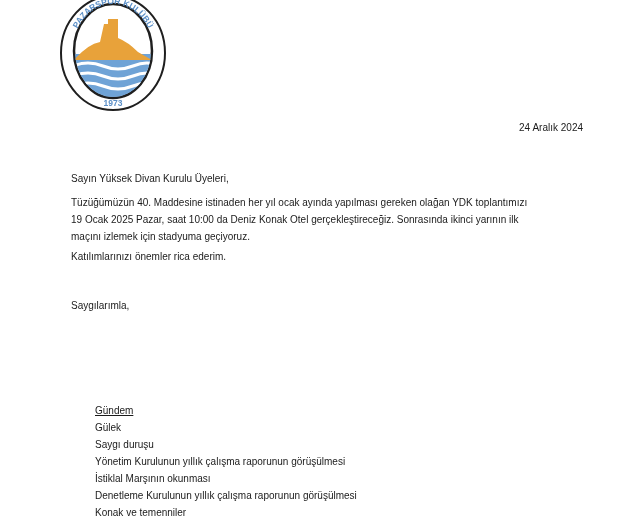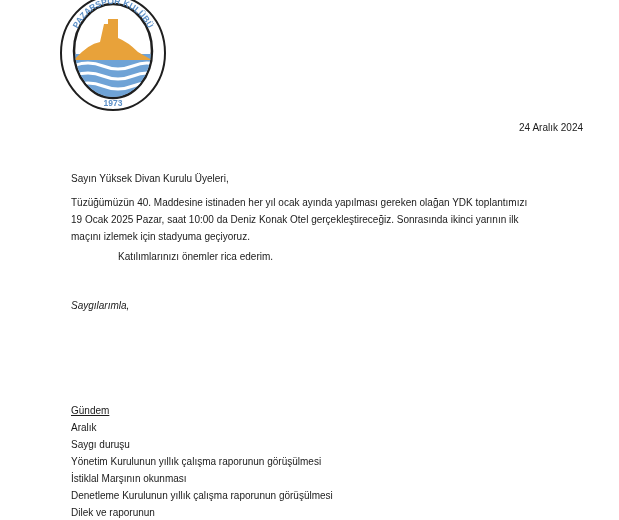--- a/index.html
+++ b/index.html
@@ -3,23 +3,23 @@
   <meta charset="utf-8">
   <style>
     html, body { margin:0; padding:0; background:#ffffff; }
     body { width:619px; height:520px; position:relative; overflow:hidden;
       font-family:"Liberation Sans", sans-serif; color:#1a1a1a; }
     .logo { position:absolute; left:58px; top:-6px; width:110px; height:118px; }
     .date { position:absolute; top:122px; right:36px; font-size:10px; }
     .txt { position:absolute; left:71px; font-size:10px; line-height:17px; white-space:nowrap; }
     .salutation { top:170px; }
     .body { top:194px; }
-    .closing { top:248px;margin-left:47px; }
-    .sig { top:297px;font-style:italic; }
-    .agenda { top:402px; }
+    .closing { top:248px; }
+    .sig { top:297px; }
+    .agenda { top:402px;margin-left:24px; }
     .agenda .title { text-decoration:underline; }
   </style>
 </head>
 <body>
 
 <svg class="logo" viewBox="0 0 110 118">
   <defs>
     <clipPath id="inner">
         <ellipse cx="55" cy="57" rx="38" ry="46"></ellipse>
       </clipPath>
@@ -51,19 +51,19 @@
 </div>
 
 <div class="txt closing">Katılımlarınızı önemler rica ederim.</div>
 
 <div class="txt sig">
   <div>Saygılarımla,</div>
 </div>
 
 <div class="txt agenda">
   <div class="title">Gündem</div>
-  <div>Aralık</div>
+  <div>Gülek</div>
   <div>Saygı duruşu</div>
   <div>Yönetim Kurulunun yıllık çalışma raporunun görüşülmesi</div>
   <div>İstiklal Marşının okunması</div>
   <div>Denetleme Kurulunun yıllık çalışma raporunun görüşülmesi</div>
-  <div>Dilek ve raporunun</div>
+  <div>Konak ve temenniler</div>
 </div>
 
 </body></html>

